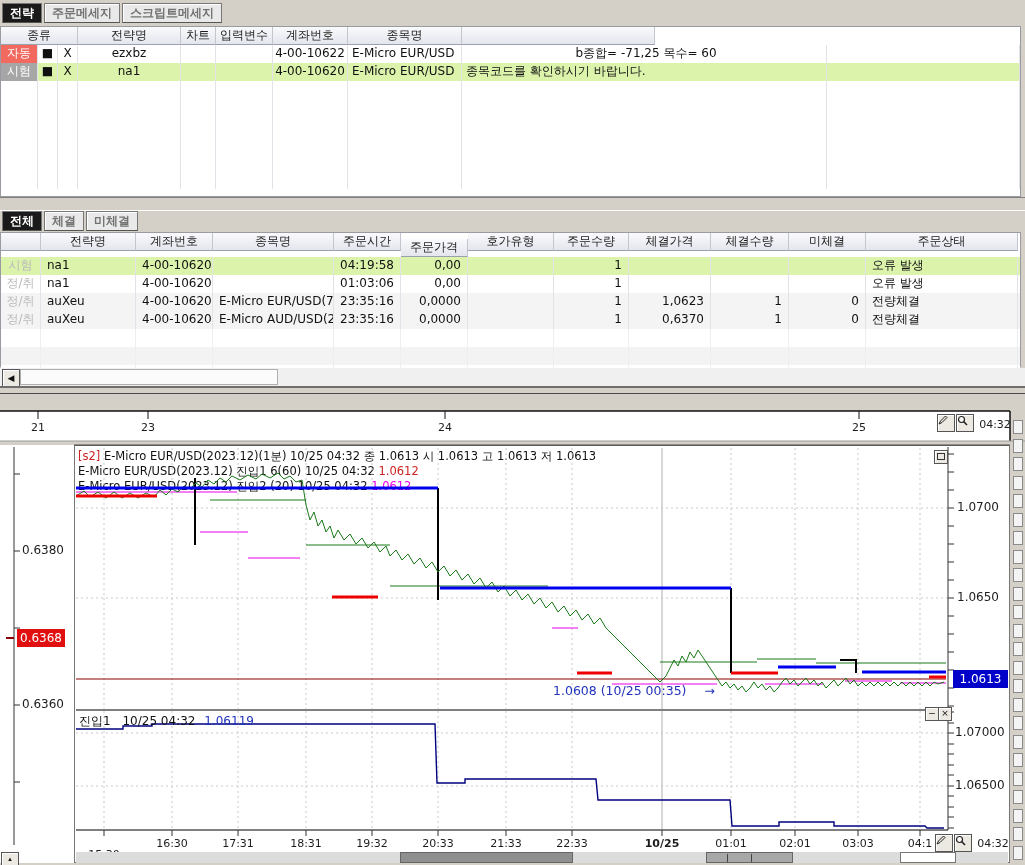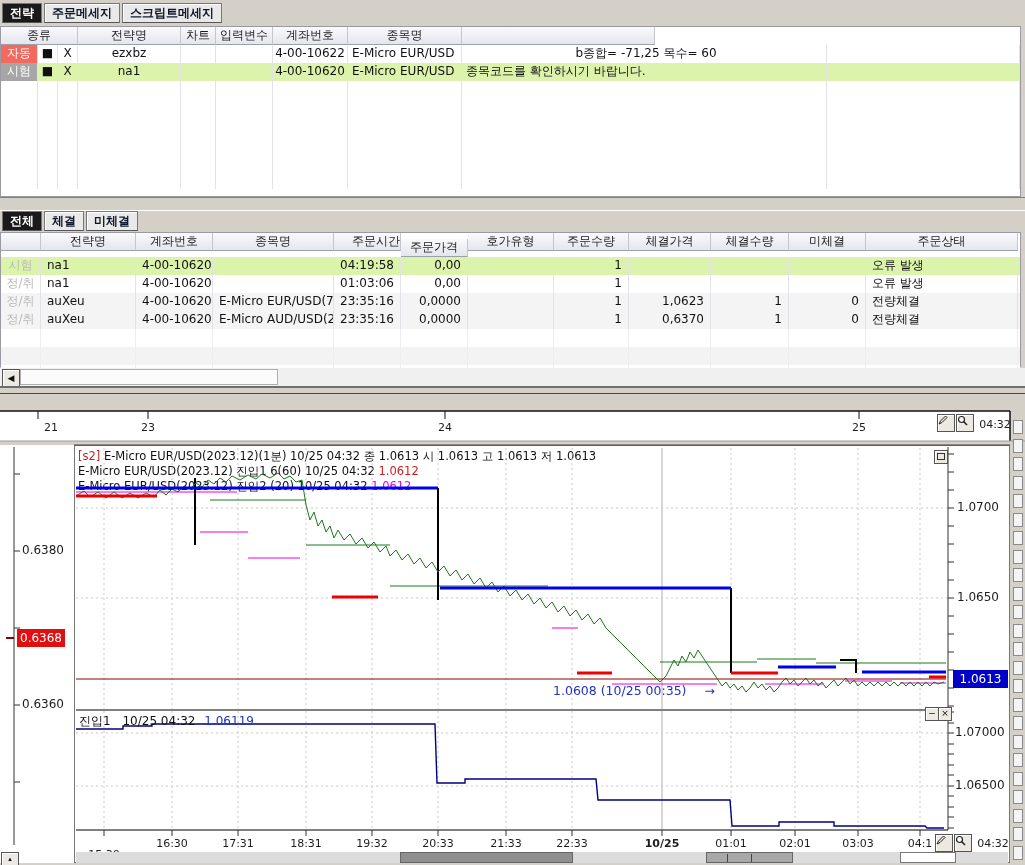--- a/index.html
+++ b/index.html
@@ -2,21 +2,21 @@
 <html><head>
 <meta charset="utf-8">
 <style>
   html,body{margin:0;padding:0}
   body{width:1025px;height:865px;background:#d4d0c8;position:relative;overflow:hidden;
        font-family:"DejaVu Sans","Liberation Sans",sans-serif;font-size:12px;color:#111}
   .abs{position:absolute}
   
   .tab{display:inline-block;height:18px;line-height:18px;padding:0 7px;margin-right:2px;
        background:#e9e9e9;border:1px solid #777;border-bottom:1px solid #555;
-       font-weight:bold;font-size:12px;color:#0f172a;box-shadow:inset 1px 1px 0 #fff}
+       font-weight:bold;font-size:12px;color:#737373;box-shadow:inset 1px 1px 0 #fff}
   .tab.active{background:#1a1a1a;color:#fff;box-shadow:none}
   
   .tbl{background:#fff;border:1px solid #9a9aa2;box-sizing:border-box}
   .trow{display:flex;box-sizing:border-box}
   .tcell{box-sizing:border-box;border-right:1px solid #e2e3e9;overflow:hidden;white-space:nowrap;
          height:18px;line-height:17px;font-size:12px}
   .hcell{background:linear-gradient(#fafafc,#e4e6ee);border-right:1px solid #c3c5cf;
          border-bottom:1px solid #9aa0ac;text-align:center;color:#1c1c1c}
   .divider3d{background:#d4d0c8;border-top:1px solid #808080;border-bottom:1px solid #fff}
   .badge{color:#fff;text-align:center;font-size:12px;line-height:18px}
@@ -148,21 +148,21 @@
   <div class="abs divider3d" style="left:0;top:197px;width:1025px;height:12px"></div>
 
   <div id="orders-tabs" class="abs" style="left:2px;top:211px;height:21px"><div class="tab active">전체</div><div class="tab">체결</div><div class="tab">미체결</div></div>
 
   <div id="orders-table" class="abs tbl" style="left:0;top:232px;width:1021px;height:135px">
       <div class="trow">
         <div class="tcell hcell" style="width: 40px;"></div>
         <div class="tcell hcell" style="width: 95px;">전략명</div>
         <div class="tcell hcell" style="width: 77px;">계좌번호</div>
         <div class="tcell hcell" style="width: 121px;">종목명</div>
-        <div class="tcell hcell" style="width: 67px; text-align: right;">주문시간</div>
+        <div class="tcell hcell" style="width: 67px;">주문시간</div>
         <div class="tcell hcell" style="width: 67px; margin-top: 6px;">주문가격</div>
         <div class="tcell hcell" style="width: 86px;">호가유형</div>
         <div class="tcell hcell" style="width: 75px;">주문수량</div>
         <div class="tcell hcell" style="width: 82px;">체결가격</div>
         <div class="tcell hcell" style="width: 78px;">체결수량</div>
         <div class="tcell hcell" style="width: 77px;">미체결</div>
         <div class="tcell hcell" style="width: 152px;">주문상태</div>
       </div>
       <div class="trow" style="background: rgb(220, 243, 172);">
         <div class="tcell" style="width: 40px; text-align: center; color: rgb(185, 185, 185);">시험</div>
@@ -392,21 +392,21 @@
       <line x1="506" y1="830" x2="506" y2="836" stroke="#333" stroke-width="1"></line>
       <line x1="572" y1="830" x2="572" y2="836" stroke="#333" stroke-width="1"></line>
       <line x1="662" y1="830" x2="662" y2="836" stroke="#333" stroke-width="1"></line>
       <line x1="731" y1="830" x2="731" y2="836" stroke="#333" stroke-width="1"></line>
       <line x1="795" y1="830" x2="795" y2="836" stroke="#333" stroke-width="1"></line>
       <line x1="858" y1="830" x2="858" y2="836" stroke="#333" stroke-width="1"></line>
       <line x1="920" y1="830" x2="920" y2="836" stroke="#333" stroke-width="1"></line>
     </svg>
 
   <div id="outer-ticks">
-      <div class="ticklab z2" style="left: 18px; top: 421px; width: 40px; text-align: right;">21</div>
+      <div class="ticklab z2" style="left: 18px; top: 421px; width: 40px;">21</div>
       <div class="ticklab z2" style="left: 128px; top: 421px; width: 40px;">23</div>
       <div class="ticklab z2" style="left: 425px; top: 421px; width: 40px;">24</div>
       <div class="ticklab z2" style="left: 839px; top: 421px; width: 40px;">25</div>
     </div>
   <div class="abs iconbox z2" style="left:937px;top:414px;width:16px;height:16px">
     <svg width="10" height="10">
         <path d="M1 9 L2.5 6 L7.5 1 L9 2.5 L4 7.5 Z" fill="none" stroke="#222" stroke-width="1"></path>
       </svg>
   </div>
   <div class="abs iconbox z2" style="left:956px;top:414px;width:16px;height:16px">

